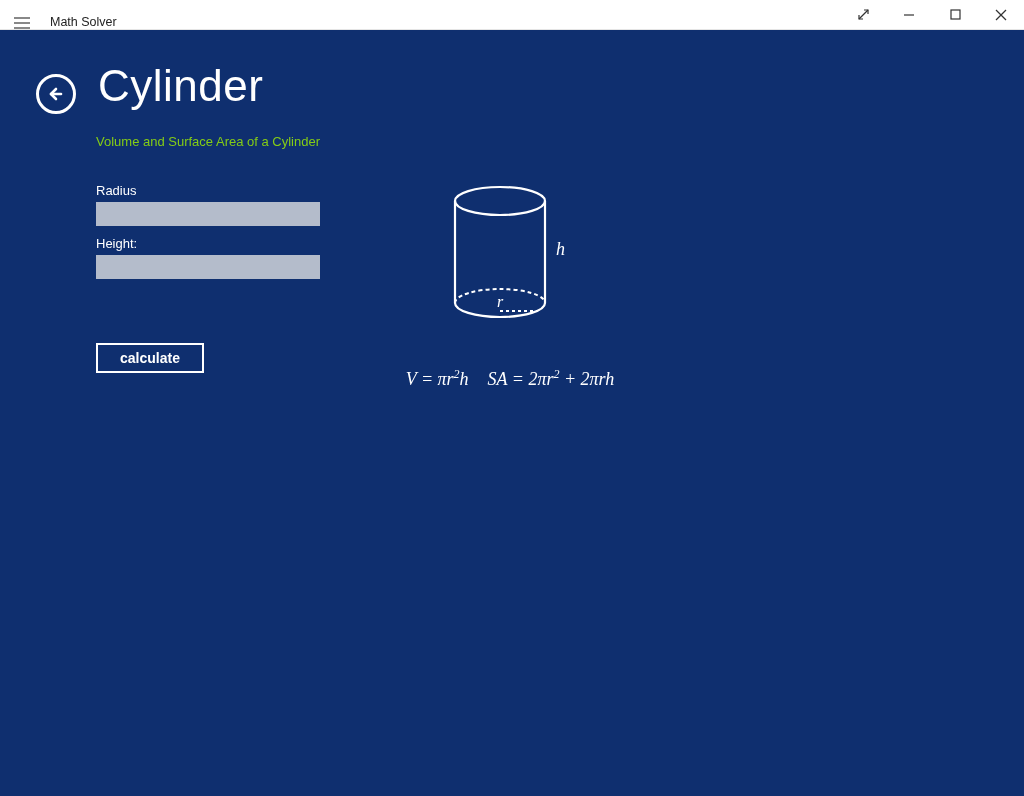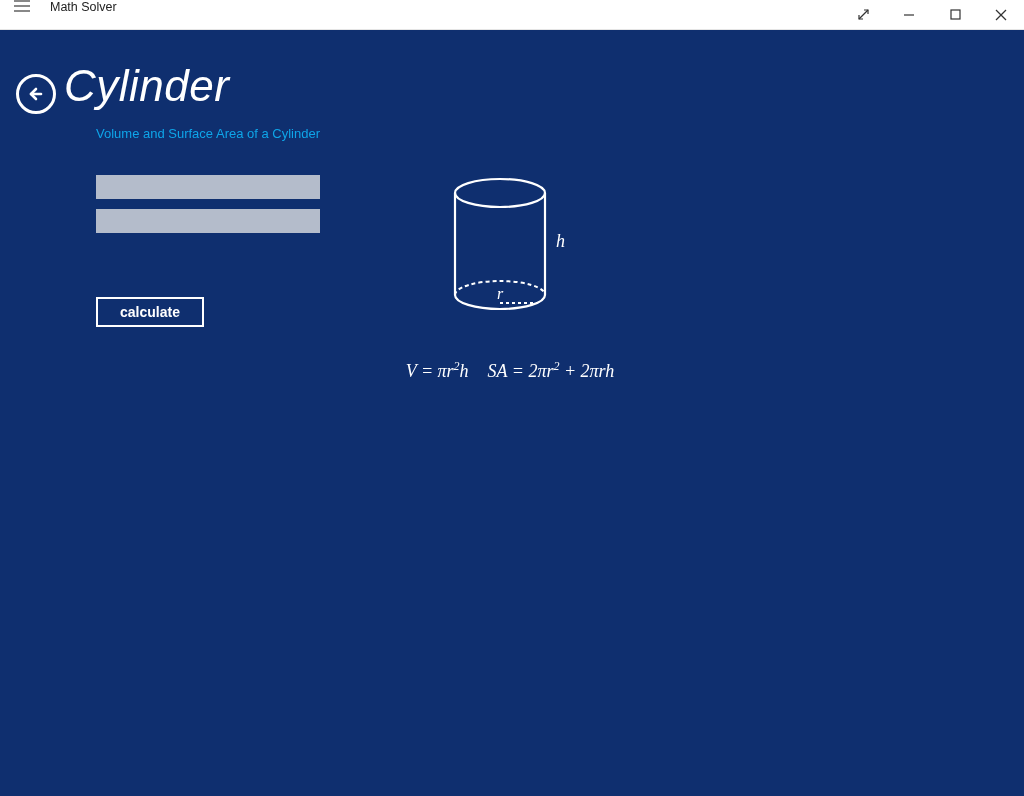--- a/index.html
+++ b/index.html
@@ -5,55 +5,55 @@
     * { margin: 0; padding: 0; box-sizing: border-box; }
     body {
       font-family: "Segoe UI", "Segoe UI Light", -apple-system, sans-serif;
       width: 1024px; height: 796px;
       background: #fff; overflow: hidden;
       display: flex; flex-direction: column;
     }
     
     .titlebar {
       height: 30px; background: #fff;
-      display: flex; align-items: flex-start;
+      display: flex; align-items: flex-end;
       border-bottom: 1px solid #e5e5e5;
       color: #000; font-size: 12px;
       padding-left: 8px;
     }
     .titlebar .hamburger { width: 28px; display:flex; align-items:center; justify-content:center; cursor:pointer;}
     .titlebar .hamburger svg { stroke:#555; }
     .titlebar .apptitle { margin-left: 14px; font-size: 12.5px; color: #222; }
     .titlebar .spacer { flex: 1; }
     .sysbtns { display:flex; height:100%; }
     .sysbtn { width: 46px; display:flex; align-items:center; justify-content:center; cursor:pointer;}
     .sysbtn svg { stroke:#333; }
     
     .app {
       flex: 1; background: #0f2f6f; color: #fff;
       position: relative;
     }
     .header-row {
       display: flex; align-items: center;
-      padding: 28px 0 0 16px; gap: 0; font-style: italic;
+      padding: 28px 0 0 36px; gap: 14px;
     }
     .back-btn {
       width: 40px; height: 40px;
       border: 3px solid #fff; border-radius: 50%;
       display:flex; align-items:center; justify-content:center;
       cursor:pointer; margin-top: 16px;
     }
     .back-btn svg { stroke:#fff; }
     .page-title {
       font-size: 44px; font-weight: 200; letter-spacing: 0.5px;
       margin-left: 8px;
     }
     .subtitle {
       font-size: 13px; font-weight: 400;
-      margin-left: 96px; margin-top: 12px; color: #0ea5e9;
+      margin-left: 96px; margin-top: 20px; color: #84cc16;
     }
     .content {
       display: flex; margin-left: 96px; margin-top: 34px; gap: 40px;
     }
     .form { width: 224px; }
     .field-label { font-size: 13px; margin-bottom: 4px; }
     .field-input {
       width: 224px; height: 24px; background: #b4bccb;
       border: none; margin-bottom: 10px; padding: 2px 6px;
       font-size: 13px; color:#000;
@@ -120,21 +120,23 @@
         <line x1="15" y1="10" x2="5" y2="10"></line>
         <polyline points="10,5 5,10 10,15"></polyline>
       </svg>
     </div>
     <div class="page-title">Cylinder</div>
   </div>
   <div class="subtitle">Volume and Surface Area of a Cylinder</div>
 
   <div class="content">
     <div class="form">
+      <div class="field-label">Radius</div>
       <input class="field-input" type="text" value="" style="">
+      <div class="field-label">Height:</div>
       <input class="field-input" type="text" value="" style="">
       <button class="calc-btn">calculate</button>
     </div>
 
     <div class="diagram">
       <svg width="260" height="170" viewBox="0 0 260 170">
         <g transform="translate(60,0)">
 
           <ellipse cx="60" cy="18" rx="45" ry="14" fill="none" stroke="#fff" stroke-width="2.2"></ellipse>
           <line x1="15" y1="18" x2="15" y2="120" stroke="#fff" stroke-width="2.2"></line>

